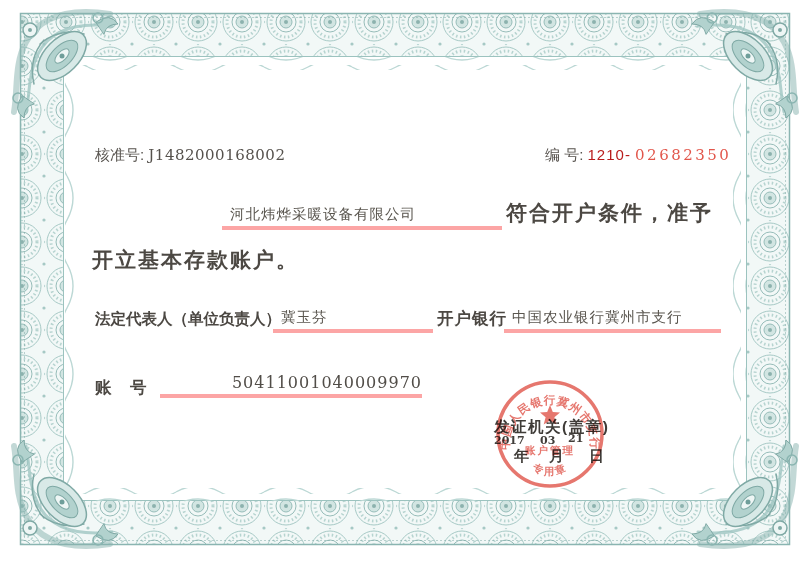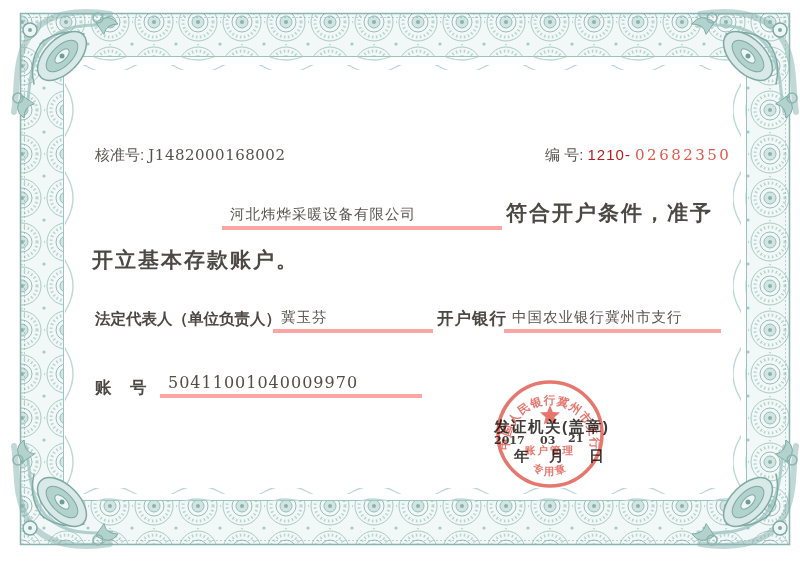--- a/index.html
+++ b/index.html
@@ -23,21 +23,21 @@
   .review{left:134px;top:199px;}
   .condition{left:506px;top:199px;}
   .openline{left:80px;top:246px;margin-left:12px;}
 
   .fill{border-bottom:4px solid #fca5a5;display:flex;align-items:flex-end;
         padding:0 0 2px 8px;box-sizing:border-box;white-space:nowrap;}
   .fill .val{font-size:14.5px;color:#5a564f;letter-spacing:1px;}
   .company{left:222px;top:197px;width:280px;height:33px;}
   .legalval{left:273px;top:305px;width:160px;height:28px;}
   .bankval{left:504px;top:305px;width:217px;height:28px;}
-  .acctval{left:160px;top:370px;width:262px;height:28px;}
+  .acctval{left:160px;top:370px;width:262px;height:28px;justify-content:flex-end;}
   .acctval .val{font-family:"DejaVu Serif",serif;font-size:16px;letter-spacing:1px;color:#514d48;}
 
   .label2{font-weight:600;color:#4c4843;white-space:nowrap;}
   .legallabel{left:95px;top:309px;font-size:15.5px;letter-spacing:0;}
   .banklabel{left:437px;top:308px;font-size:16.5px;letter-spacing:1px;}
   .acctlabel{left:95px;top:377px;font-size:16.5px;letter-spacing:1px;}
 
   .issuer{left:494px;top:417px;font-size:15.5px;font-weight:700;color:#3f3c38;letter-spacing:1.5px;white-space:nowrap;}
   .dnum{font-size:11px;font-weight:600;color:#403d39;font-family:"DejaVu Serif",serif;}
   .dchar{font-size:15px;font-weight:700;color:#3f3c38;}

